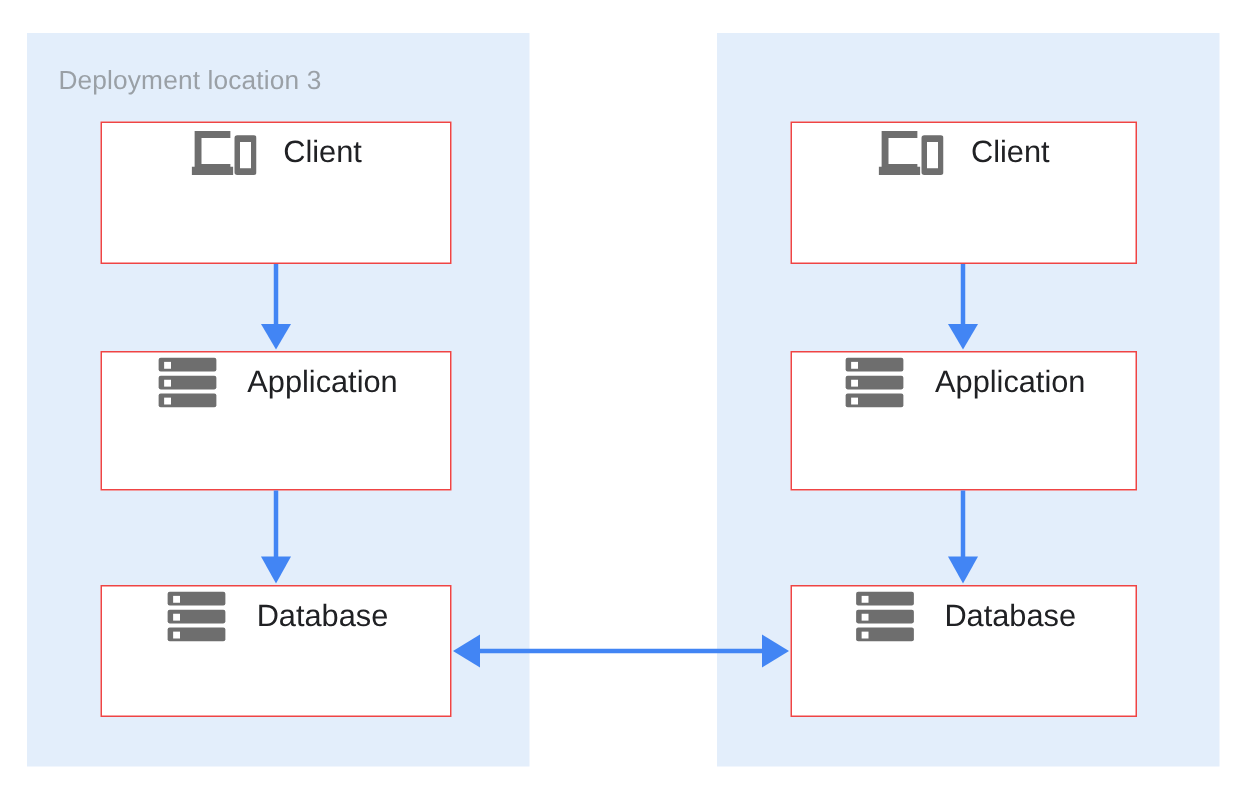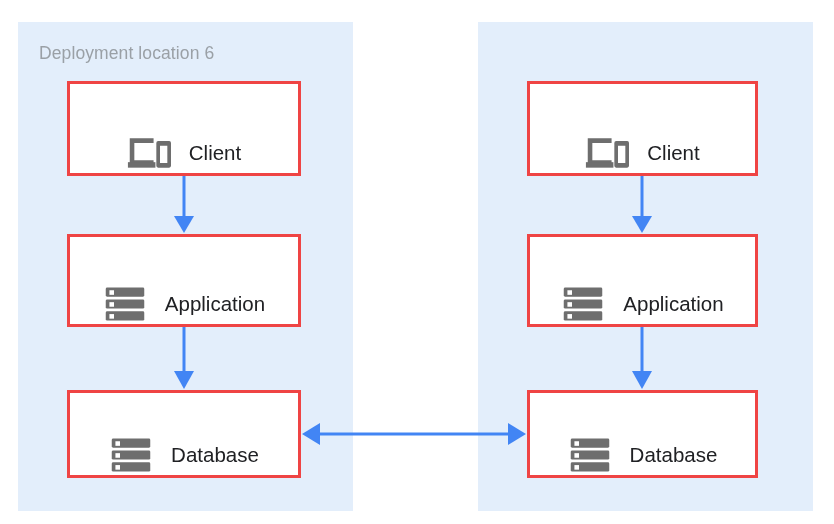--- a/index.html
+++ b/index.html
@@ -33,24 +33,24 @@
     font-size: 17.5px;
     color: #9aa0a6;
     font-family: "Liberation Sans", sans-serif;
     white-space: nowrap;
     letter-spacing: 0.1px;
   }
 
   .node {
     position: absolute;
     background: #ffffff;
-    border: 3px solid #ef4444;
+    border: 1px solid #ef4444;
     box-sizing: border-box;
     display: flex;
-    align-items: flex-end;
+    align-items: flex-start;
     justify-content: center;
   }
 
   .node-inner {
     display: flex;
     align-items: center;
     gap: 18px;
   }
 
   .node-icon {
@@ -76,21 +76,21 @@
     height: 524px;
     pointer-events: none;
   }
 </style>
 </head>
 <body>
 
 <div id="diagram">
 
   <div class="zone" style="left:18px; top:22px; width:335px; height:489px;"></div>
-  <div class="zone-label" style="left:39px; top:43px;">Deployment location 6</div>
+  <div class="zone-label" style="left:39px; top:43px;">Deployment location 3</div>
 
   <div class="zone" style="left:478px; top:22px; width:335px; height:489px;"></div>
 
   <div class="node" style="left:67px; top:81px; width:234px; height:95px;">
     <div class="node-inner">
       <span class="node-icon">
         <svg viewBox="0 0 48 42" width="44" height="40" aria-hidden="true">
           <g fill="#6e6e6e">
             <path d="M3 5 h26 v5 H8 v19 h21 v5 H3 z"></path>
             <rect x="1" y="31" width="30" height="6"></rect>

